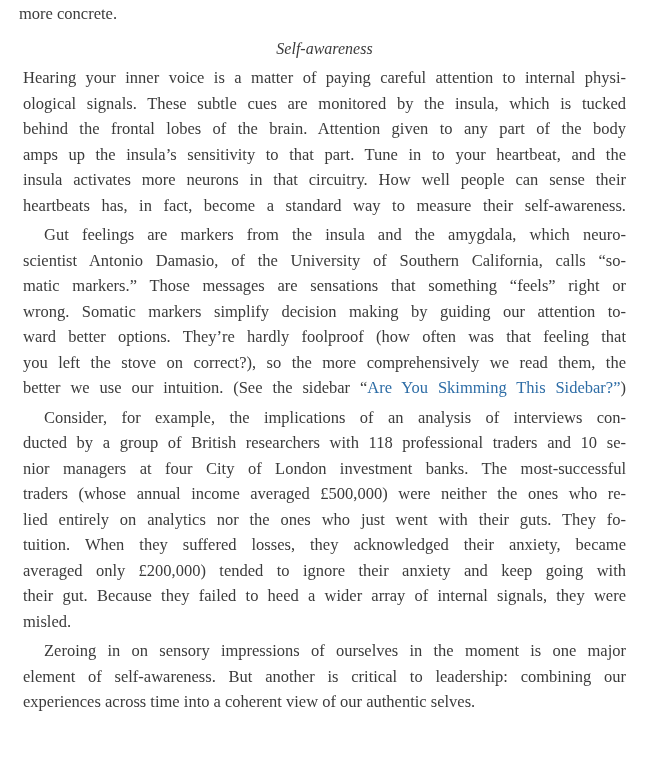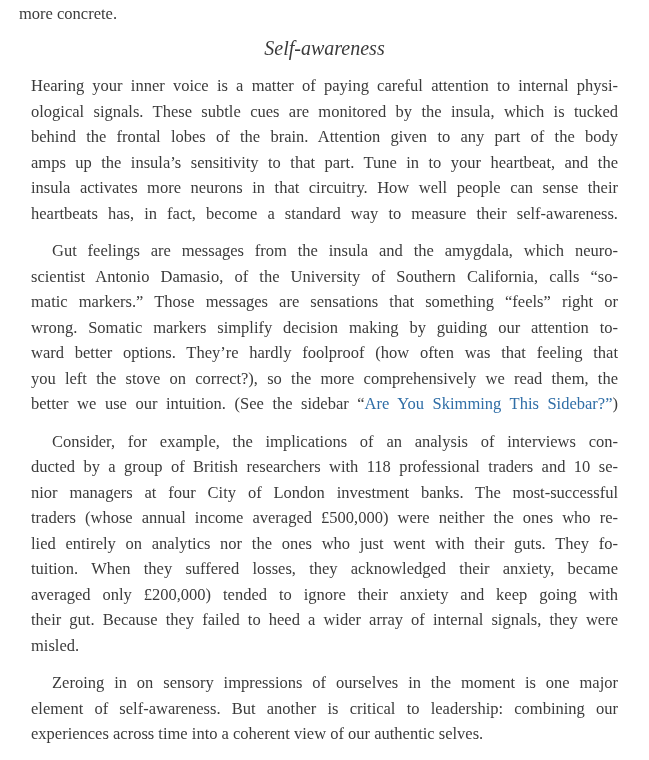--- a/index.html
+++ b/index.html
@@ -24,28 +24,28 @@
     line-height: 25.5px;
     color: var(--text-color);
     overflow: hidden;
   }
   .fragment {
     margin: 0;
     text-align: left;
   }
   .heading {
     margin: 9px 0 4px 0;
-    font-size: 20px;
+    font-size: 16px;
     font-weight: normal;
     font-style: italic;
     text-align: center;
     line-height: 25.5px;
   }
   .para {
-    margin: 12px;
+    margin: 4px;
   }
   .line {
     height: 25.5px;
     text-align: left;
     overflow: visible;
   }
   .line.just {
     text-align: justify;
     text-align-last: justify;
   }
@@ -67,21 +67,21 @@
   <div id="paragraphs">
       <div class="para">
         <div class="line just"><span>Hearing your inner voice is a matter of paying careful attention to internal physi-</span></div>
         <div class="line just"><span>ological signals. These subtle cues are monitored by the insula, which is tucked</span></div>
         <div class="line just"><span>behind the frontal lobes of the brain. Attention given to any part of the body</span></div>
         <div class="line just"><span>amps up the insula’s sensitivity to that part. Tune in to your heartbeat, and the</span></div>
         <div class="line just"><span>insula activates more neurons in that circuitry. How well people can sense their</span></div>
         <div class="line just"><span>heartbeats has, in fact, become a standard way to measure their self-awareness.</span></div>
       </div>
       <div class="para">
-        <div class="line just indent"><span>Gut feelings are messages from the insula and the amygdala, which neuro-</span></div>
+        <div class="line just indent"><span>Gut feelings are markers from the insula and the amygdala, which neuro-</span></div>
         <div class="line just"><span>scientist Antonio Damasio, of the University of Southern California, calls “so-</span></div>
         <div class="line just"><span>matic markers.” Those messages are sensations that something “feels” right or</span></div>
         <div class="line just"><span>wrong. Somatic markers simplify decision making by guiding our attention to-</span></div>
         <div class="line just"><span>ward better options. They’re hardly foolproof (how often was that feeling that</span></div>
         <div class="line just"><span>you left the stove on correct?), so the more comprehensively we read them, the</span></div>
         <div class="line just"><span>better we use our intuition. (See the sidebar “</span><span class="link">Are You Skimming This Sidebar?”</span><span>)</span></div>
       </div>
       <div class="para">
         <div class="line just indent"><span>Consider, for example, the implications of an analysis of interviews con-</span></div>
         <div class="line just"><span>ducted by a group of British researchers with 118 professional traders and 10 se-</span></div>

